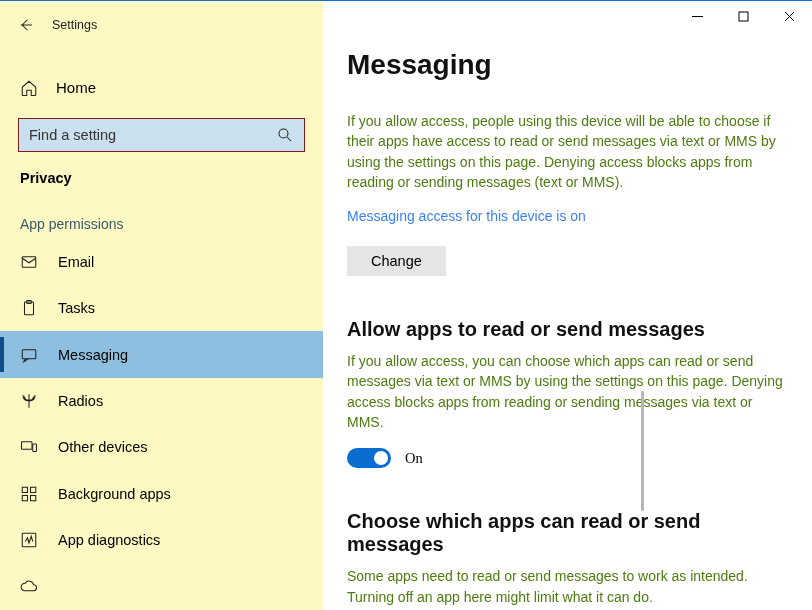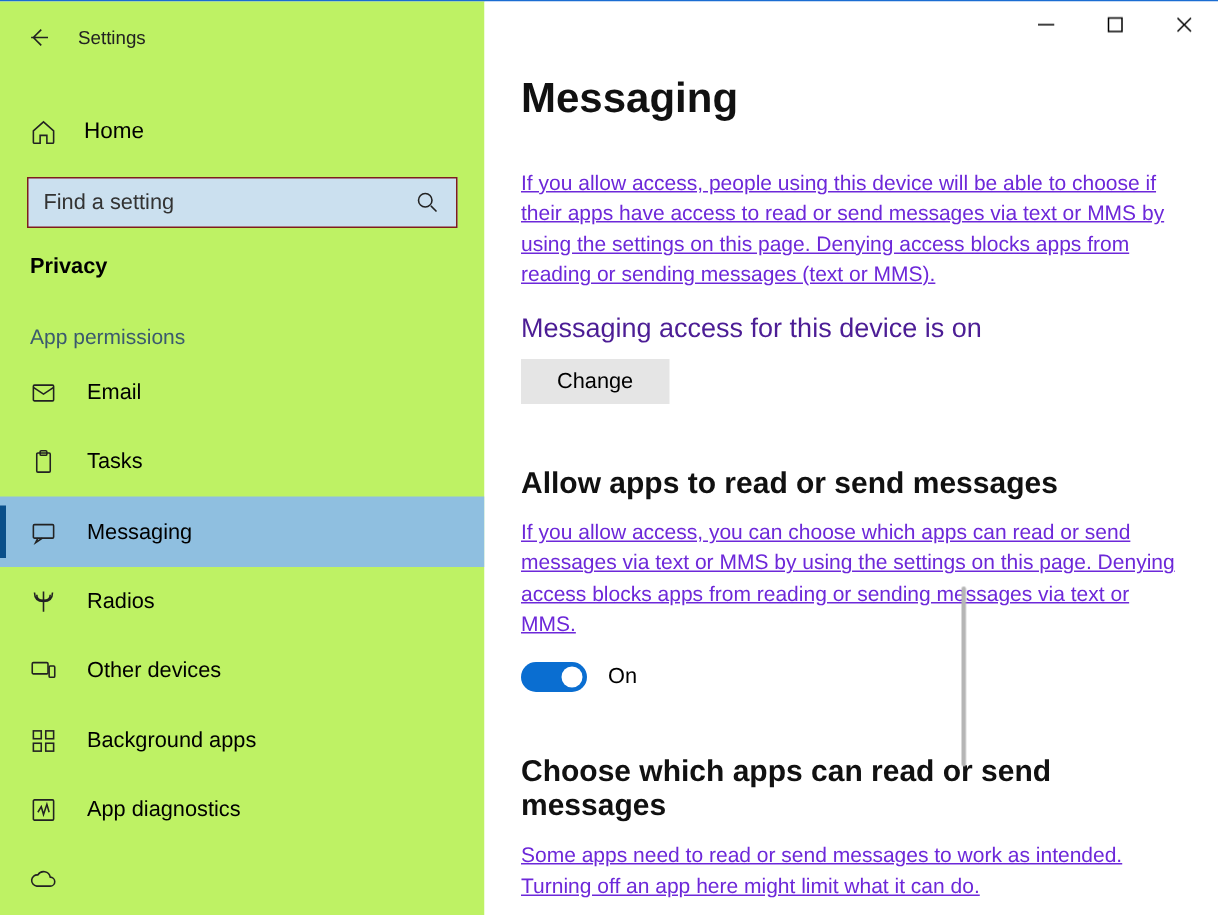--- a/index.html
+++ b/index.html
@@ -14,21 +14,21 @@
     position: relative;
   }
   .window {
     display: flex;
     width: 100%;
     height: 100%;
     border-top: 1px solid #1a6dd2;
   }
   .sidebar {
     width: 323px;
-    background: #bef264;
+    background: #fef9c3;
     display: flex;
     flex-direction: column;
     padding-top: 8px;
     justify-content: space-between;
   }
   .titlebar-left {
     display: flex;
     align-items: center;
     height: 32px;
     padding-left: 6px;
@@ -150,30 +150,29 @@
     margin-bottom: 30px;
   }
   .section-title {
     font-size: 20px;
     font-weight: 600;
     color: #111;
     margin-bottom: 10px;
   }
   .desc {
     font-size: 14px;
-    color: #6d28d9;
+    color: #4d7c0f;
     line-height: 1.45;
     margin-bottom: 16px;
     max-width: 440px;
-    text-decoration: underline;
   }
   .status-line {
-    font-size: 18px;
-    color: #4c1d95;
-    margin-bottom: 10px;
+    font-size: 14px;
+    color: #3b82f6;
+    margin-bottom: 22px;
   }
   .btn {
     background: #e5e5e5;
     border: none;
     padding: 7px 24px;
     font-size: 14.5px;
     cursor: pointer;
     color: #000;
   }
   .block { margin-bottom: 42px; }
@@ -192,21 +191,21 @@
     cursor: pointer;
   }
   .toggle::after {
     content: "";
     position: absolute;
     right: 3px; top: 3px;
     width: 14px; height: 14px;
     background: #fff;
     border-radius: 50%;
   }
-  .toggle-label { font-size: 14.5px; color: #000; }
+  .toggle-label { font-size: 14.5px; color: #000; font-family: Liberation Serif, serif; }
   .scroll-hint {
     position: absolute;
     left: 318px;
     top: 390px;
     width: 3px;
     height: 120px;
     background: #b5b5b5;
     border-radius: 2px;
   }
 </style>

